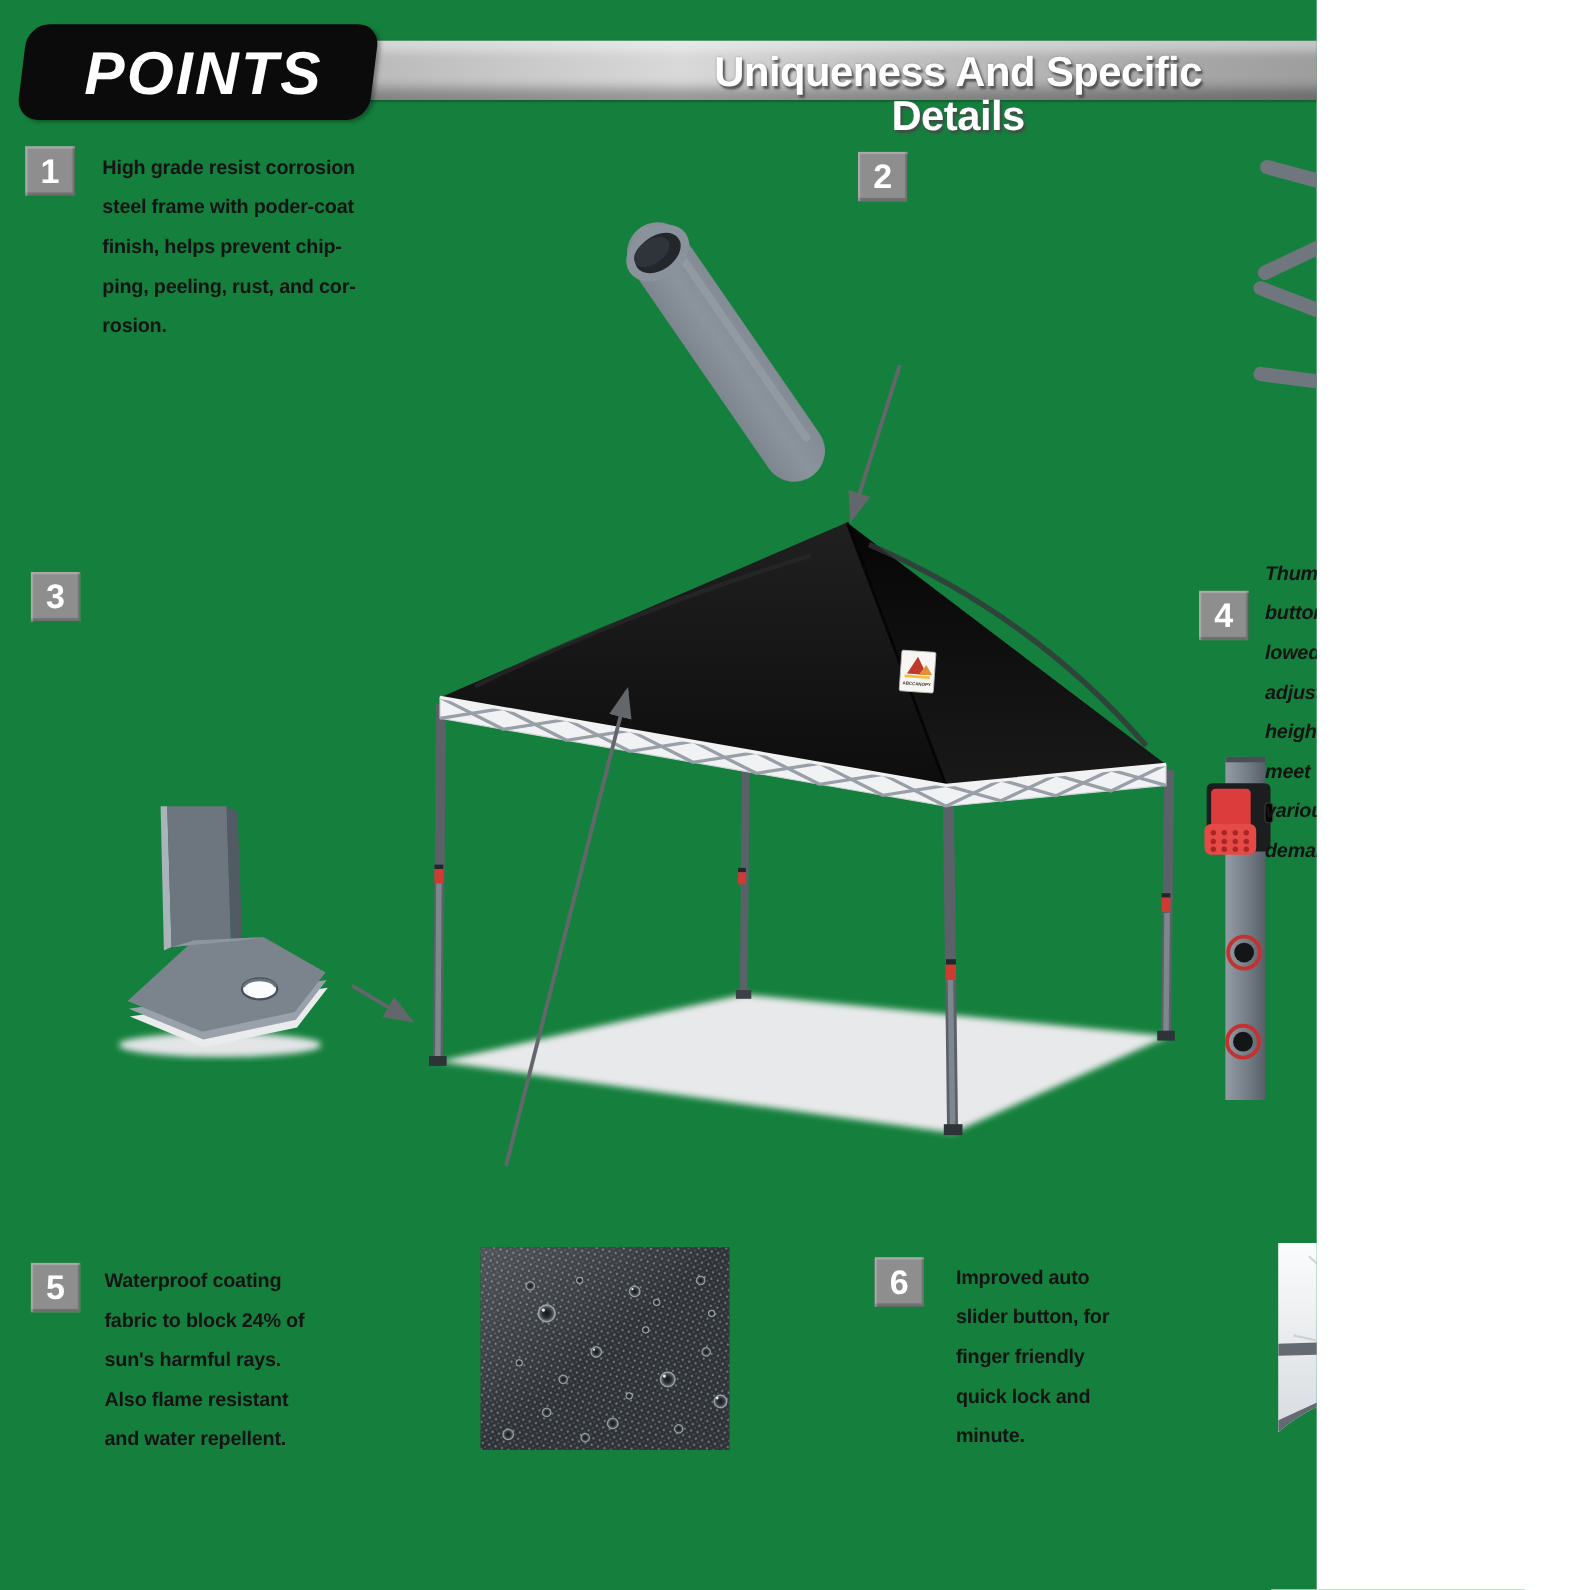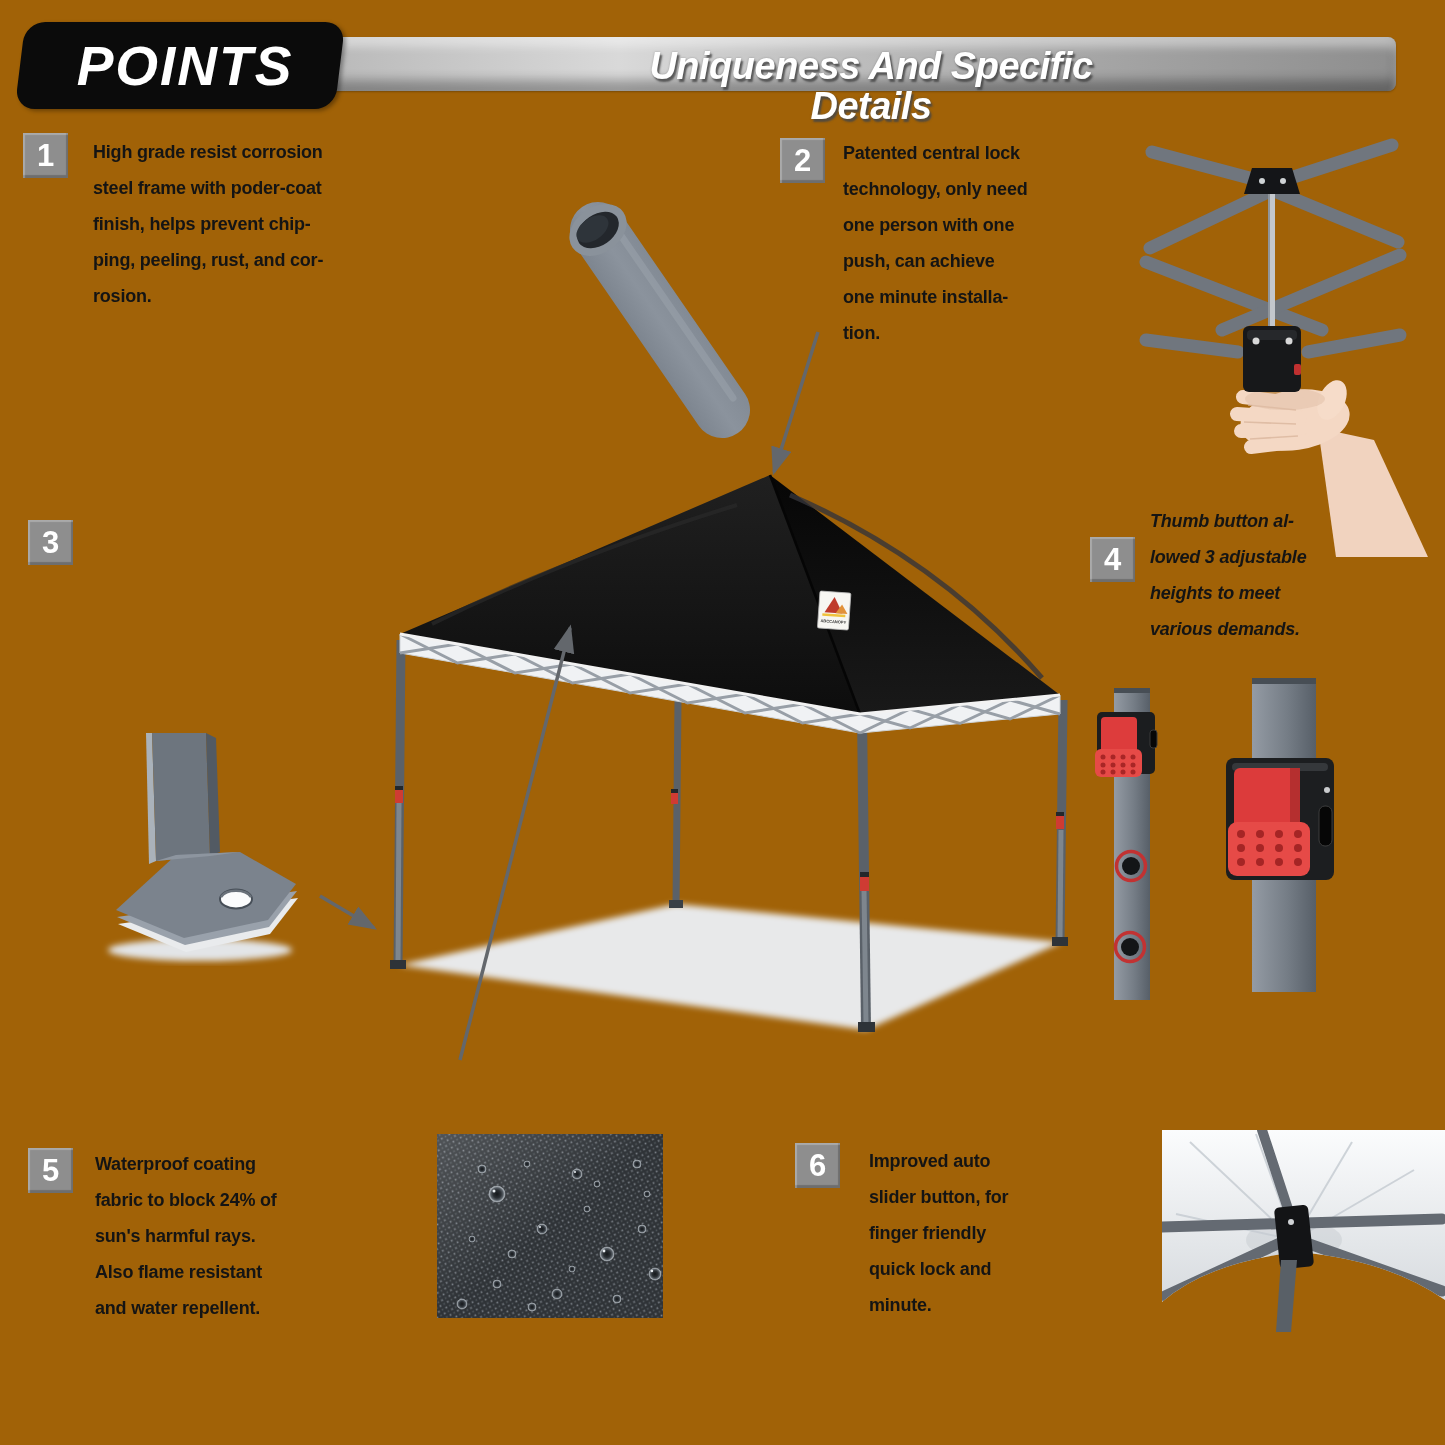--- a/index.html
+++ b/index.html
@@ -1,29 +1,29 @@
 <!DOCTYPE html>
 <html><head>
 <meta charset="utf-8">
 <style>
   html,body{margin:0;padding:0;background:#ffffff;}
-  .canvas{position:relative;width:1445px;height:1445px;background:#a16207;overflow:hidden;
+  .canvas{position:relative;width:1197px;height:1445px;background:#15803d;overflow:hidden;
           font-family:"Liberation Sans","DejaVu Sans",sans-serif;}
   .scene{position:absolute;left:0;top:0;width:1445px;height:1445px;}
 
   
   .header-bar{position:absolute;left:56px;top:37px;width:1340px;height:54px;border-radius:8px;
     background:linear-gradient(92deg,#8a8a8a 0%,#b3b3b3 16%,#d9d9d9 42%,#c3c3c3 55%,#a7a7a7 76%,#8e8e8e 100%);
     box-shadow:inset 0 10px 9px rgba(255,255,255,.40),inset 0 -11px 11px rgba(0,0,0,.30),0 1px 2px rgba(0,0,0,.25);}
   .points-box{position:absolute;left:20px;top:22px;width:320px;height:87px;background:#0b0b0b;
     border-radius:20px;transform:skewX(-7deg);box-shadow:3px 2px 4px rgba(0,0,0,.35);}
   .points-label{position:absolute;left:52px;top:32px;width:266px;text-align:center;color:#ffffff;
     font-style:italic;font-weight:700;font-size:55px;line-height:68px;letter-spacing:2px;}
   .subtitle{position:absolute;left:588px;top:46px;width:566px;text-align:center;color:#ffffff;
-    font-style:italic;font-weight:700;font-size:38px;line-height:40px;letter-spacing:-0.5px;
+    font-weight:700;font-size:38px;line-height:40px;letter-spacing:-0.5px;
     text-shadow:2px 3px 2px rgba(70,70,70,.85),0 0 2px rgba(90,90,90,.5);}
 
   
   .badge{position:absolute;width:45px;height:45px;background:#8e8e8e;color:#ffffff;text-align:center;
     font-weight:700;font-size:31px;line-height:45px;
     box-shadow:inset 2px 2px 1px rgba(255,255,255,.25),inset -2px -3px 1px rgba(0,0,0,.22);}
   .feature-text{position:absolute;color:#141414;font-weight:700;font-size:18px;line-height:36px;
     letter-spacing:-0.2px;white-space:pre-line;}
 </style>
 </head>
@@ -324,26 +324,20 @@
   <div class="subtitle">Uniqueness And Specific Details</div>
 
   <div class="badge" style="left:23px;top:133px;">1</div>
   <div class="feature-text" style="left:93px;top:134px;">High grade resist corrosion
 steel frame with poder-coat
 finish, helps prevent chip-
 ping, peeling, rust, and cor-
 rosion.</div>
 
   <div class="badge" style="left:780px;top:138px;">2</div>
-  <div class="feature-text" style="left:843px;top:135px;">Patented central lock
-technology, only need
-one person with one
-push, can achieve
-one minute installa-
-tion.</div>
 
   <div class="badge" style="left:28px;top:520px;">3</div>
 
   <div class="badge" style="left:1090px;top:537px;">4</div>
   <div class="feature-text" style="left:1150px;top:503px;font-style:italic;">Thumb button al-
 lowed 3 adjustable
 heights to meet
 various demands.</div>
 
   <div class="badge" style="left:28px;top:1148px;">5</div>

